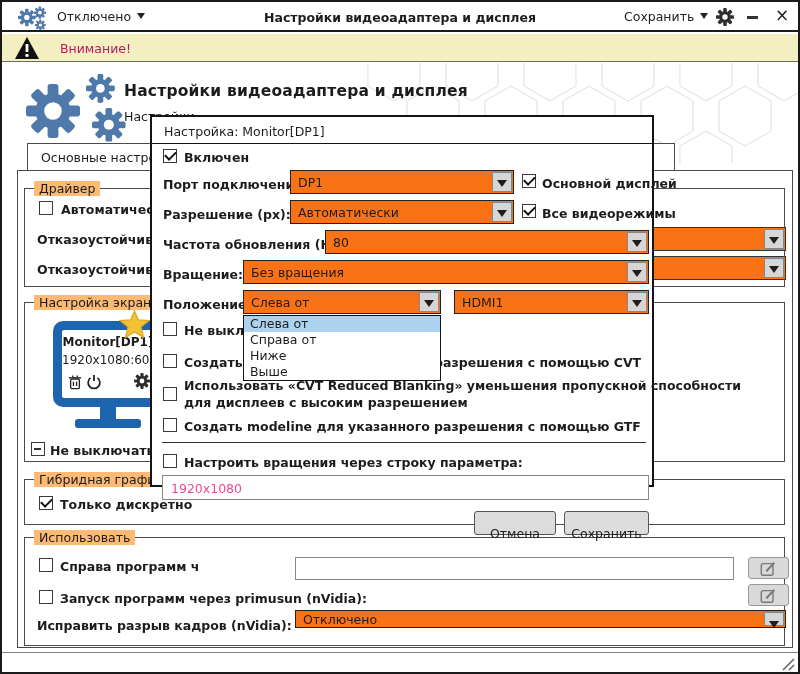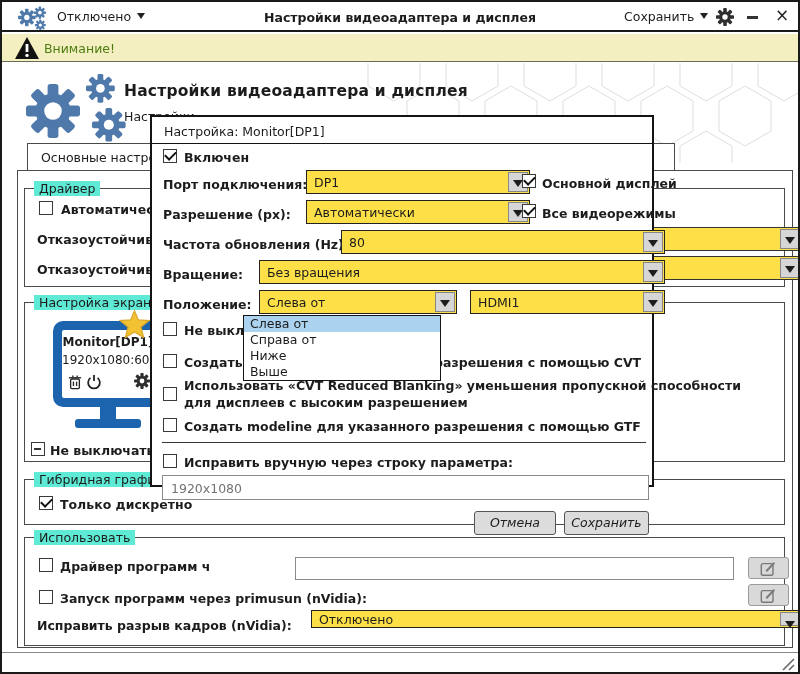--- a/index.html
+++ b/index.html
@@ -20,55 +20,55 @@
   
   .titlebar { position:absolute; left:0; top:0; width:796px; height:30px; background:#fff; border-bottom:2px solid #1a1a1a; }
   .tb-title { position:absolute; left:0; right:0; top:8px; text-align:center; font-weight:bold; font-size:12.5px; }
   .menu-btn { position:absolute; top:7px; cursor:default; }
   .caret { display:inline-block; width:0; height:0; border:4px solid transparent; border-top:6px solid #222; margin-left:6px; vertical-align:-2px; }
   .win-min { position:absolute; top:14px; width:11px; height:3px; background:#333; }
   .win-close { position:absolute; top:3px; font-size:17px; color:#222; }
 
   
   .warnbar { position:absolute; left:0; top:32px; width:796px; height:28px; background:#f3efc1; border-bottom:1px solid #6b6b5a; }
-  .warn-text { position:absolute; left:42px; top:7px; font-size:12.5px; color:#4d7c0f; }
+  .warn-text { position:absolute; left:58px; top:7px; font-size:12.5px; color:#be185d; }
 
   
   .h1 { position:absolute; left:122px; top:80px; font-size:15.5px; font-weight:600; letter-spacing:.2px; }
   .h2 { position:absolute; left:122px; top:107px; font-size:12.5px; }
 
   
   .tab { position:absolute; left:25px; top:141px; width:648px; height:28px; background:#fff; border:1px solid #4a4a4a; border-bottom:none; }
   .tab-label { position:absolute; left:13px; top:6px; }
   .panel { position:absolute; left:15px; top:168px; width:776px; height:478px; border:1px solid #4a4a4a; background:transparent; }
 
   
   .group { position:absolute; border:1px solid #4a4a4a; }
-  .group-label { position:absolute; top:-8px; left:9px; background:#5eead4; padding:0 5px; white-space:nowrap; }
+  .group-label { position:absolute; top:-8px; left:9px; background:#fdba74; padding:0 5px; white-space:nowrap; }
 
   
   .cb { position:absolute; width:14px; height:14px; border:1.5px solid #3a3a3a; background:#fff; }
   .cb.checked::after { content:""; position:absolute; left:1px; top:1px; width:9px; height:5px;
     border-left:2px solid #111; border-bottom:2px solid #111; transform:rotate(-45deg); }
   .cb.indet::after { content:""; position:absolute; left:2px; top:4.5px; width:7px; height:2px; background:#333; }
 
   
-  .combo { position:absolute; background:#fde047; border:1.6px solid #222;margin-left:16px; }
+  .combo { position:absolute; background:#f97316; border:1.6px solid #222; }
   .combo-val { position:absolute; left:7px; top:50%; transform:translateY(-50%); white-space:nowrap; }
   .combo-btn { position:absolute; right:1px; top:1px; bottom:1px; width:20px; background:#d6d6d6; border:1px solid #868686; }
   .tri { position:absolute; left:4px; top:7px; width:0; height:0; border:5px solid transparent; border-top:7px solid #1d1d1d; }
   .combo.thin { border-width:1.4px; border-color:#333; }
 
   
   .tfield { position:absolute; background:#fff; border:1px solid #8a8a8a; }
-  .placeholder { position:absolute; left:8px; top:50%; transform:translateY(-50%); color:#737373; white-space:nowrap; }
+  .placeholder { position:absolute; left:8px; top:50%; transform:translateY(-50%); color:#ec4899; white-space:nowrap; }
 
   
   .btn3d { position:absolute; background:#dcdcdc; border:1.6px solid #555; border-radius:3px; text-align:center; cursor:default; }
-  .btn3d span { position:relative; top:3px;font-style:italic; }
+  .btn3d span { position:relative; top:14px; }
   .editbtn { position:absolute; width:41px; height:22px; background:#d9d9d9; border:1px solid #9a9a9a; border-radius:3px; }
   .editbtn svg { position:absolute; left:10px; top:2px; }
 
   
   .dialog { position:absolute; left:148px; top:113px; width:504px; height:372px; background:#fff; border:2px solid #141414; z-index:10; }
   .dialog-title { position:absolute; left:12px; top:7px; }
   .dialog-sep { position:absolute; left:0; top:26px; width:100%; border-top:1.5px solid #141414; }
   .hr { position:absolute; border-top:1.2px solid #333; }
 
   
@@ -246,21 +246,21 @@
   <div class="group" style="left:22px;top:477px;width:761px;height:46px">
     <span class="group-label">Гибридная графика</span>
     <span class="cb checked" style="left:14px;top:16px"></span>
     <span class="lbl" style="left:35px;top:17px">Только дискретно</span>
   </div>
 
   <div class="group" style="left:22px;top:535px;width:761px;height:109px">
     <span class="group-label">Использовать</span>
 
     <span class="cb" style="left:14px;top:20px"></span>
-    <span class="lbl" style="left:35px;top:21px">Драйвер программ ч</span>
+    <span class="lbl" style="left:35px;top:21px">Справа программ ч</span>
     <div class="tfield" style="left:270px;top:19px;width:439px;height:23px"></div>
     <div class="editbtn" style="left:723px;top:19px">
       <svg width="19" height="18" viewBox="0 0 20 20">
         <rect x="2" y="4" width="13" height="13" rx="2" fill="none" stroke="#7a7a7a" stroke-width="1.6"></rect>
         <line x1="7.5" y1="12.5" x2="16.5" y2="3" stroke="#7a7a7a" stroke-width="2.2"></line>
       </svg>
     </div>
 
     <span class="cb" style="left:14px;top:52px"></span>
     <span class="lbl" style="left:35px;top:53px">Запуск программ через primusun (nVidia):</span>
@@ -352,21 +352,21 @@
     <span class="cb" style="left:11px;top:270px"></span>
     <span class="lbl" style="left:32px;top:261px">Использовать «CVT Reduced Blanking» уменьшения пропускной способности</span>
     <span class="lbl" style="left:32px;top:278px">для дисплеев с высоким разрешением</span>
 
     <span class="cb" style="left:11px;top:301px"></span>
     <span class="lbl" style="left:32px;top:302px">Создать modeline для указанного разрешения с помощью GTF</span>
 
     <div class="hr" style="left:10px;top:325px;width:484px"></div>
 
     <span class="cb" style="left:11px;top:337px"></span>
-    <span class="lbl" style="left:32px;top:338px">Исправить вручную через строку параметра:</span>
+    <span class="lbl" style="left:32px;top:338px">Настроить вращения через строку параметра:</span>
 
     <div class="tfield" style="left:10px;top:358px;width:487px;height:25px">
       <span class="placeholder">1920x1080</span>
     </div>
 
     <div class="btn3d" style="left:322px;top:394px;width:82px;height:24px">
       <span>Отмена</span>
     </div>
     <div class="btn3d" style="left:412px;top:394px;width:85px;height:24px">
       <span>Сохранить</span>

